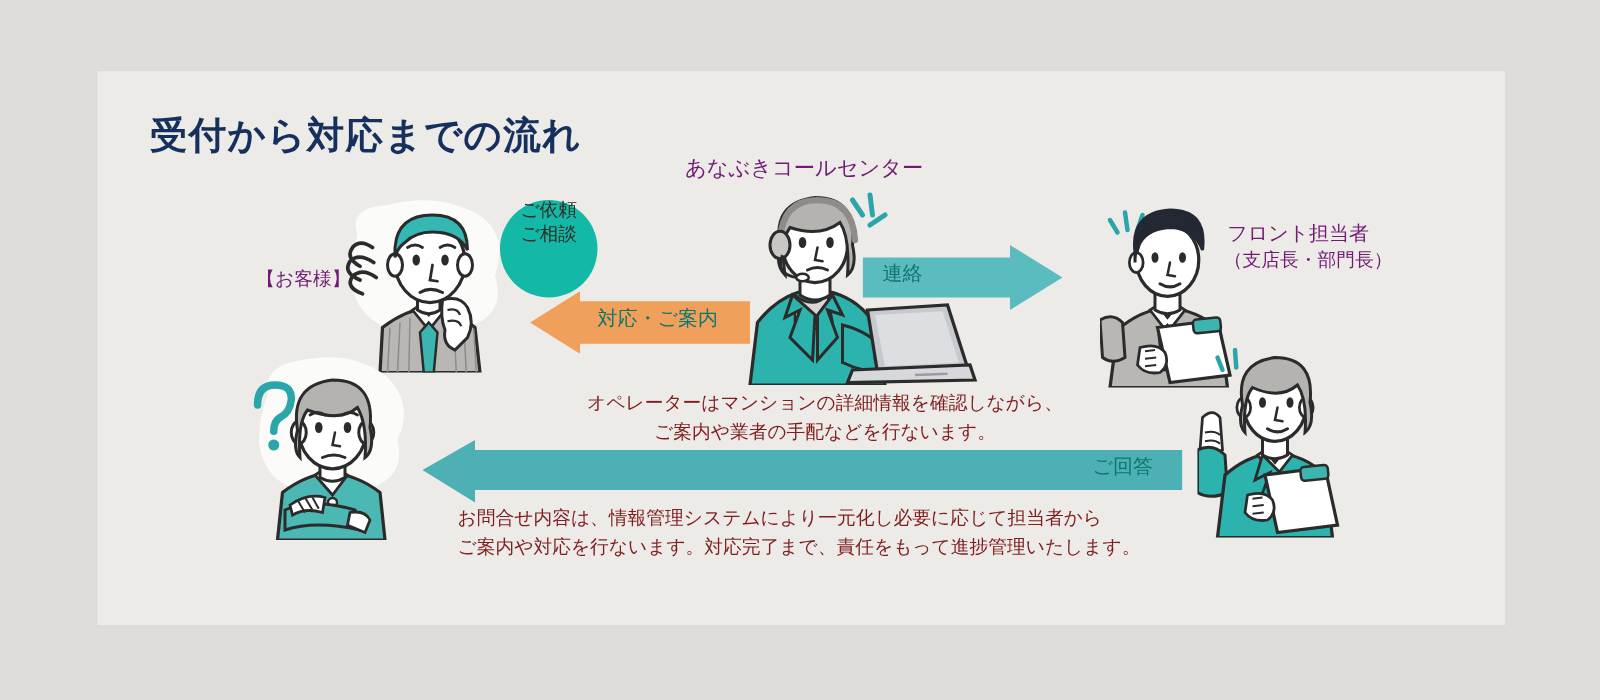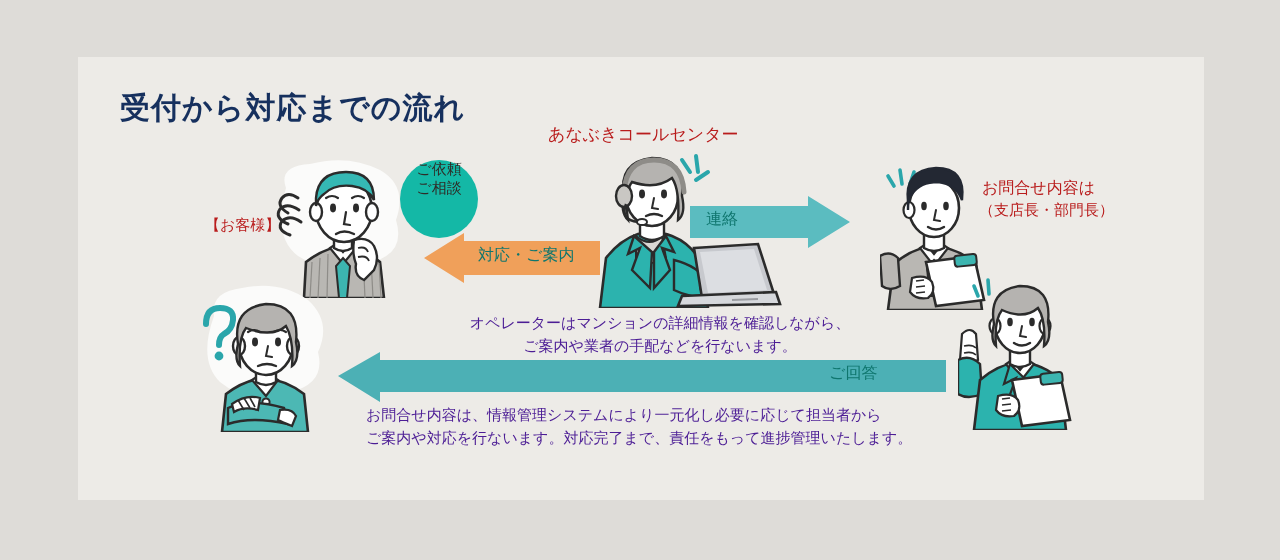--- a/index.html
+++ b/index.html
@@ -23,32 +23,33 @@
     left: 120px; top: 88px;
     font-size: 30px;
     font-weight: bold;
     color: #16305e;
     letter-spacing: 1px;
     white-space: nowrap;
   }
 
   .lbl {
     position: absolute;
-    color: #b91c1c;
+    color: #701a75;
     white-space: nowrap;
     line-height: 1.45;
+    font-family: Liberation Serif, serif;
   }
   .lbl-customer { left: 205px; top: 178px; font-size: 15px; margin-top: 36px; }
   .lbl-center   { left: 548px; top: 123px; font-size: 17px; }
   .lbl-front    { left: 963px; top: 176px; font-size: 16px; text-align: center; }
   .lbl-front .sub { font-size: 15px; display:block;margin-left:16px; }
 
   .desc {
     position: absolute;
-    color: #4c1d95;
+    color: #7f1d1d;
     line-height: 1.55;
     white-space: pre-line;
   }
   .desc-mid {
     left: 430px; top: 311px; width: 460px;
     font-size: 15px; text-align: center;
   }
   .desc-bottom {
     left: 366px; top: 403px; width: 600px;
     font-size: 15px; text-align: left;
@@ -89,21 +90,21 @@
     clip-path: polygon(0 10px, 118px 10px, 118px 0, 160px 26px, 118px 52px, 118px 42px, 0 42px);
   }
   .txt-teal-top { left: 706px; top: 209px; }
 
   .arrow-teal-bottom {
     left: 338px; top: 352px;
     width: 608px; height: 50px;
     background: #4cb0b5;
     clip-path: polygon(42px 8px, 608px 8px, 608px 40px, 42px 40px, 42px 50px, 0 24px, 42px 0);
   }
-  .txt-teal-bottom { left: 829px; top: 363px; }
+  .txt-teal-bottom { left: 874px; top: 363px; }
 
   
   .person { position: absolute; }
   .p-customer-m { left: 268px; top: 158px; width: 150px; height: 140px; }
   .p-customer-w { left: 188px; top: 282px; width: 150px; height: 150px; }
   .p-operator   { left: 562px; top: 148px; width: 220px; height: 160px; }
   .p-front-m    { left: 880px; top: 160px; width: 130px; height: 150px; }
   .p-front-w    { left: 958px; top: 268px; width: 130px; height: 162px; }
 
   .person svg { display: block; width: 100%; height: 100%; }
@@ -113,21 +114,21 @@
 
 <div id="root">
 
   <div class="panel"></div>
 
   <div class="title">受付から対応までの流れ</div>
 
   <div class="lbl lbl-customer">【お客様】</div>
   <div class="lbl lbl-center">あなぶきコールセンター</div>
   <div class="lbl lbl-front">
-    <span>お問合せ内容は</span>
+    <span>フロント担当者</span>
     <span class="sub">（支店長・部門長）</span>
   </div>
 
   <div class="bubble-yellow">
     <span>ご依頼</span>
     <span>ご相談</span>
   </div>
 
   <div class="arrow arrow-orange-shape"></div>
   <div class="arrow-text txt-orange">対応・ご案内</div>

